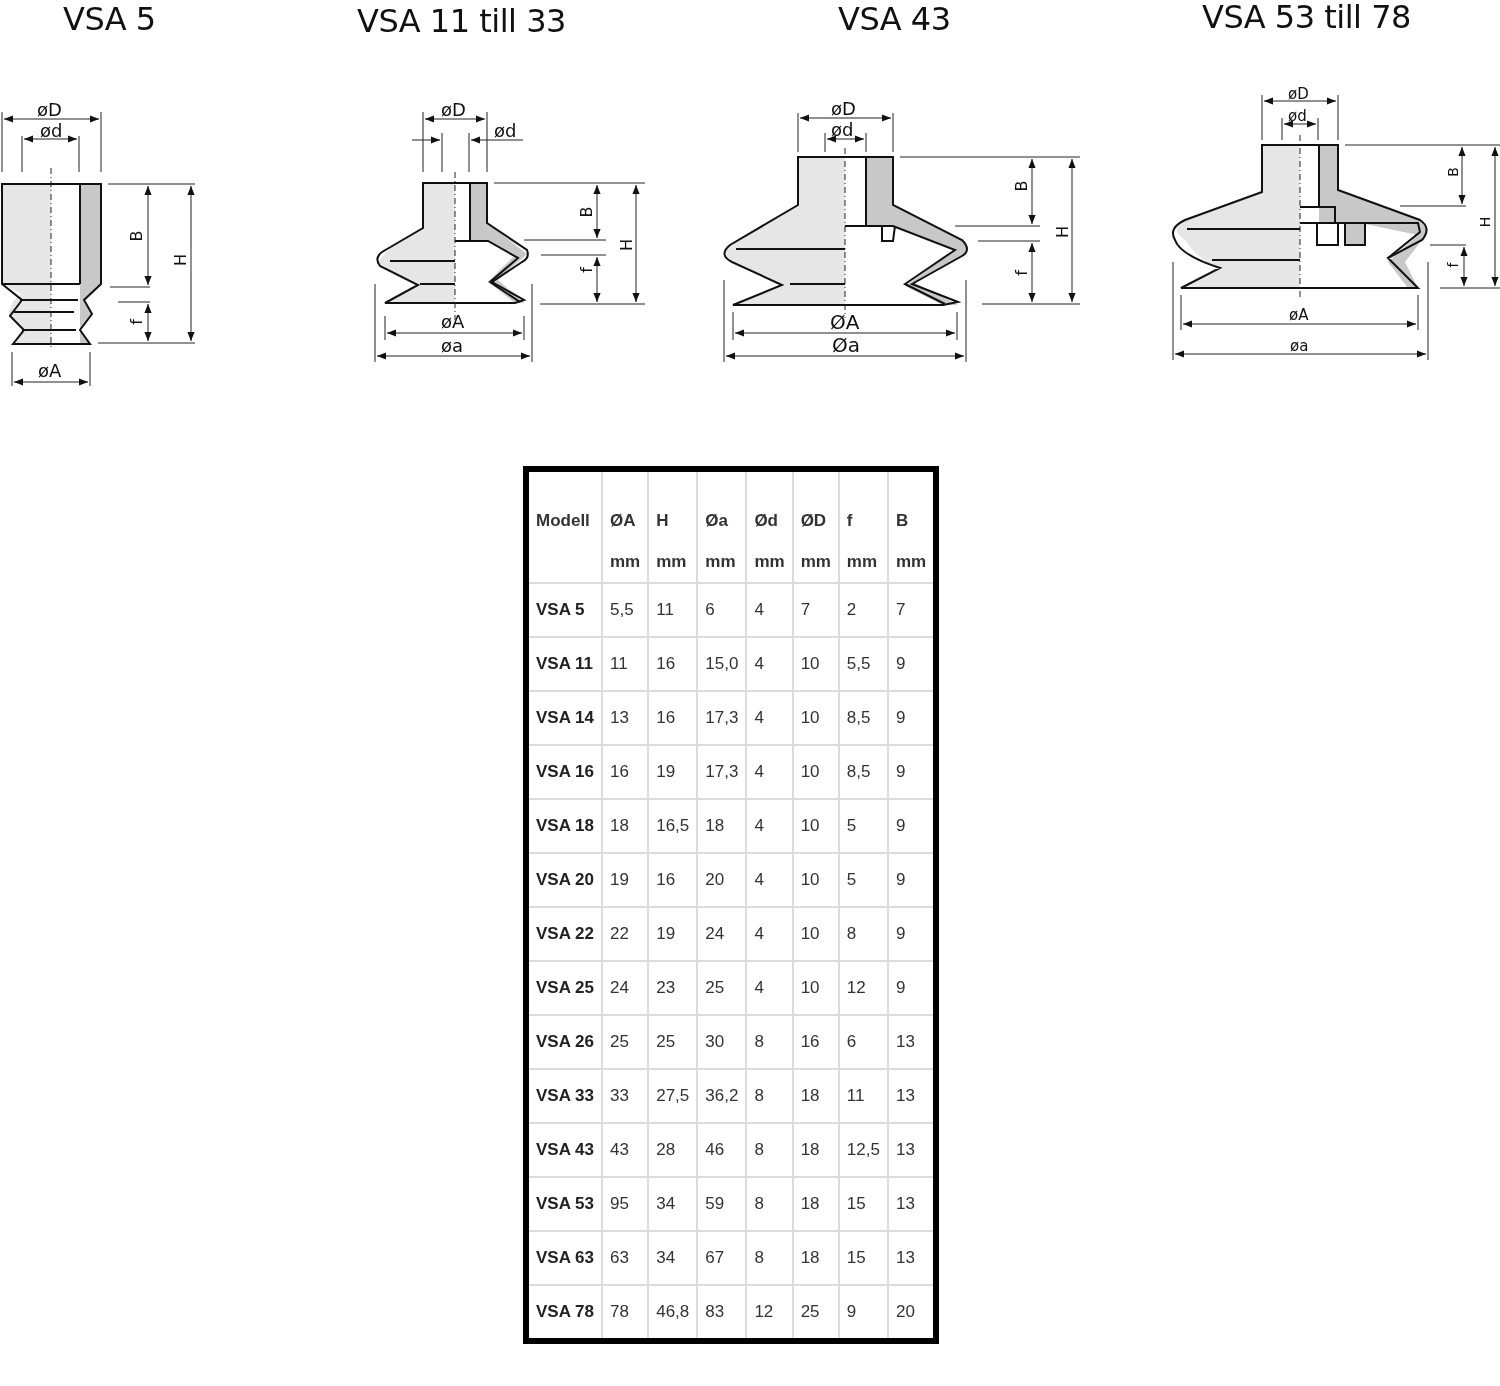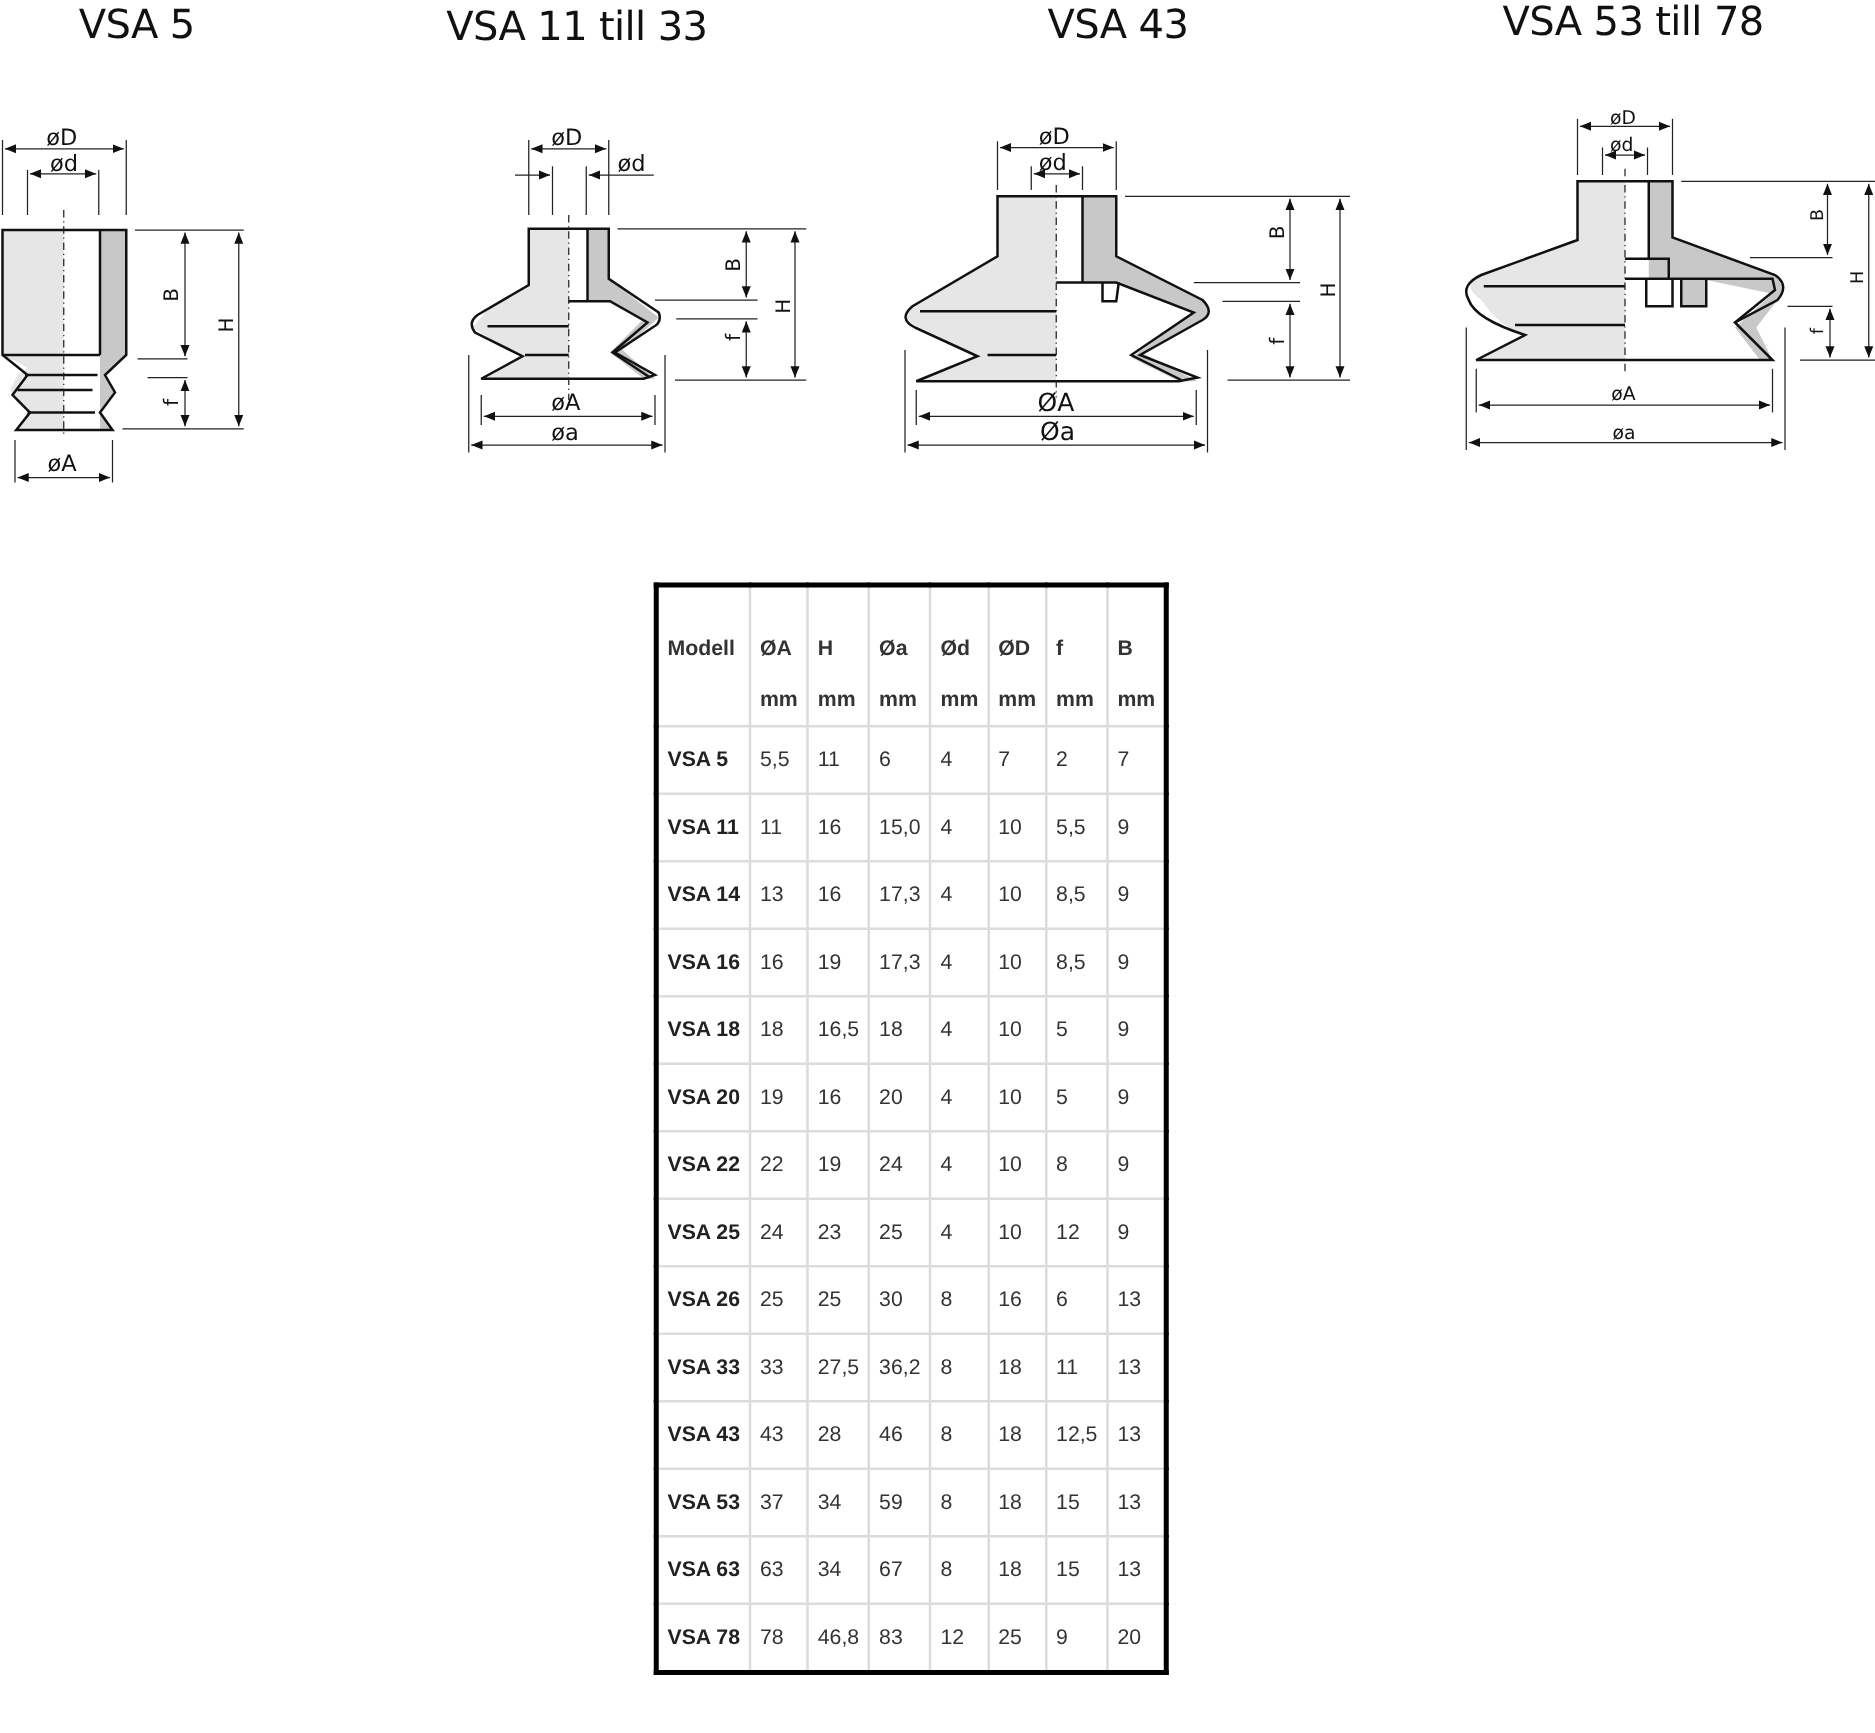--- a/index.html
+++ b/index.html
@@ -5,21 +5,21 @@
   html, body { margin:0; padding:0; background:#ffffff; }
   body { width:1500px; height:1386px; position:relative; overflow:hidden; font-family:"Liberation Sans", sans-serif; color:#1a1a1a; }
   .title { position:absolute; font-family:"DejaVu Sans", sans-serif; font-size:32px; color:#111; letter-spacing:-0.5px; white-space:nowrap; }
   svg.dia { position:absolute; left:0; top:0; }
   svg text { font-family:"DejaVu Sans", sans-serif; fill:#111; }
   .fill-l { fill:#e6e6e6; }
   .fill-d { fill:#c8c8c8; }
   .ln { stroke:#111; stroke-width:2; fill:none; }
   .thin { stroke:#222; stroke-width:1; fill:none; }
   .cl { stroke:#222; stroke-width:1; stroke-dasharray:6 3 1 3; fill:none; }
-  table.spec { position:absolute; left:523px; top:466px; border-collapse:collapse; border:4px solid #000000; font-family:"Liberation Sans", sans-serif; font-size:17px; color:#333; }
+  table.spec { position:absolute; left:523px; top:466px; border-collapse:collapse; border:6px solid #000000; font-family:"Liberation Sans", sans-serif; font-size:17px; color:#333; }
   table.spec td, table.spec th { border:2px solid #dcdcdc; padding:0 7px; text-align:left; vertical-align:middle; height:52px; }
   table.spec th { font-weight:bold; color:#333; vertical-align:top; padding-top:28px; height:74px; line-height:41px; }
   table.spec td.model { font-weight:bold; color:#222; }
 </style>
 </head>
 <body>
 
 <div class="title" style="left:63px; top:0px;">VSA 5</div>
 <div class="title" style="left:357px; top:2px;text-align:center;">VSA 11 till 33</div>
 <div class="title" style="left:838px; top:0px;">VSA 43</div>
@@ -314,21 +314,21 @@
         <td>43</td>
         <td>28</td>
         <td>46</td>
         <td>8</td>
         <td>18</td>
         <td>12,5</td>
         <td>13</td>
       </tr>
       <tr>
         <td class="model">VSA 53</td>
-        <td>37</td>
+        <td>95</td>
         <td>34</td>
         <td>59</td>
         <td>8</td>
         <td>18</td>
         <td>15</td>
         <td>13</td>
       </tr>
       <tr>
         <td class="model">VSA 63</td>
         <td>63</td>

